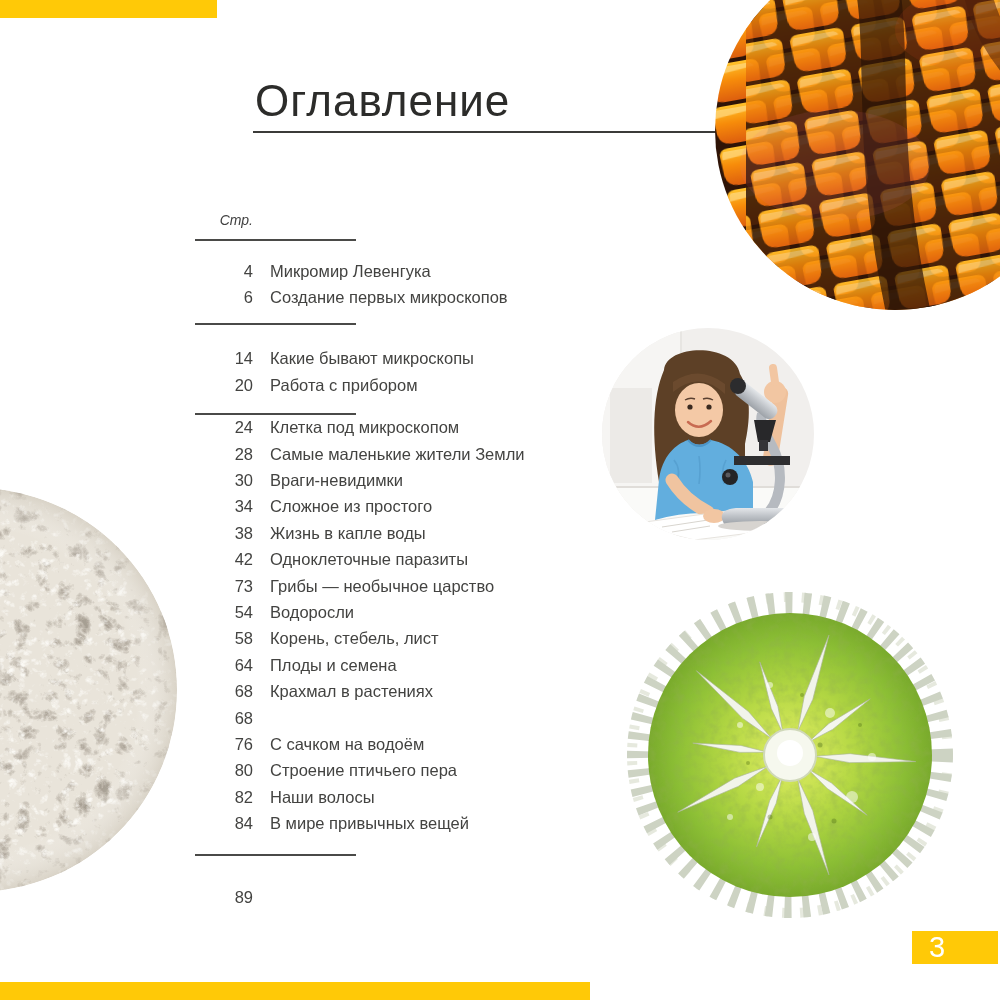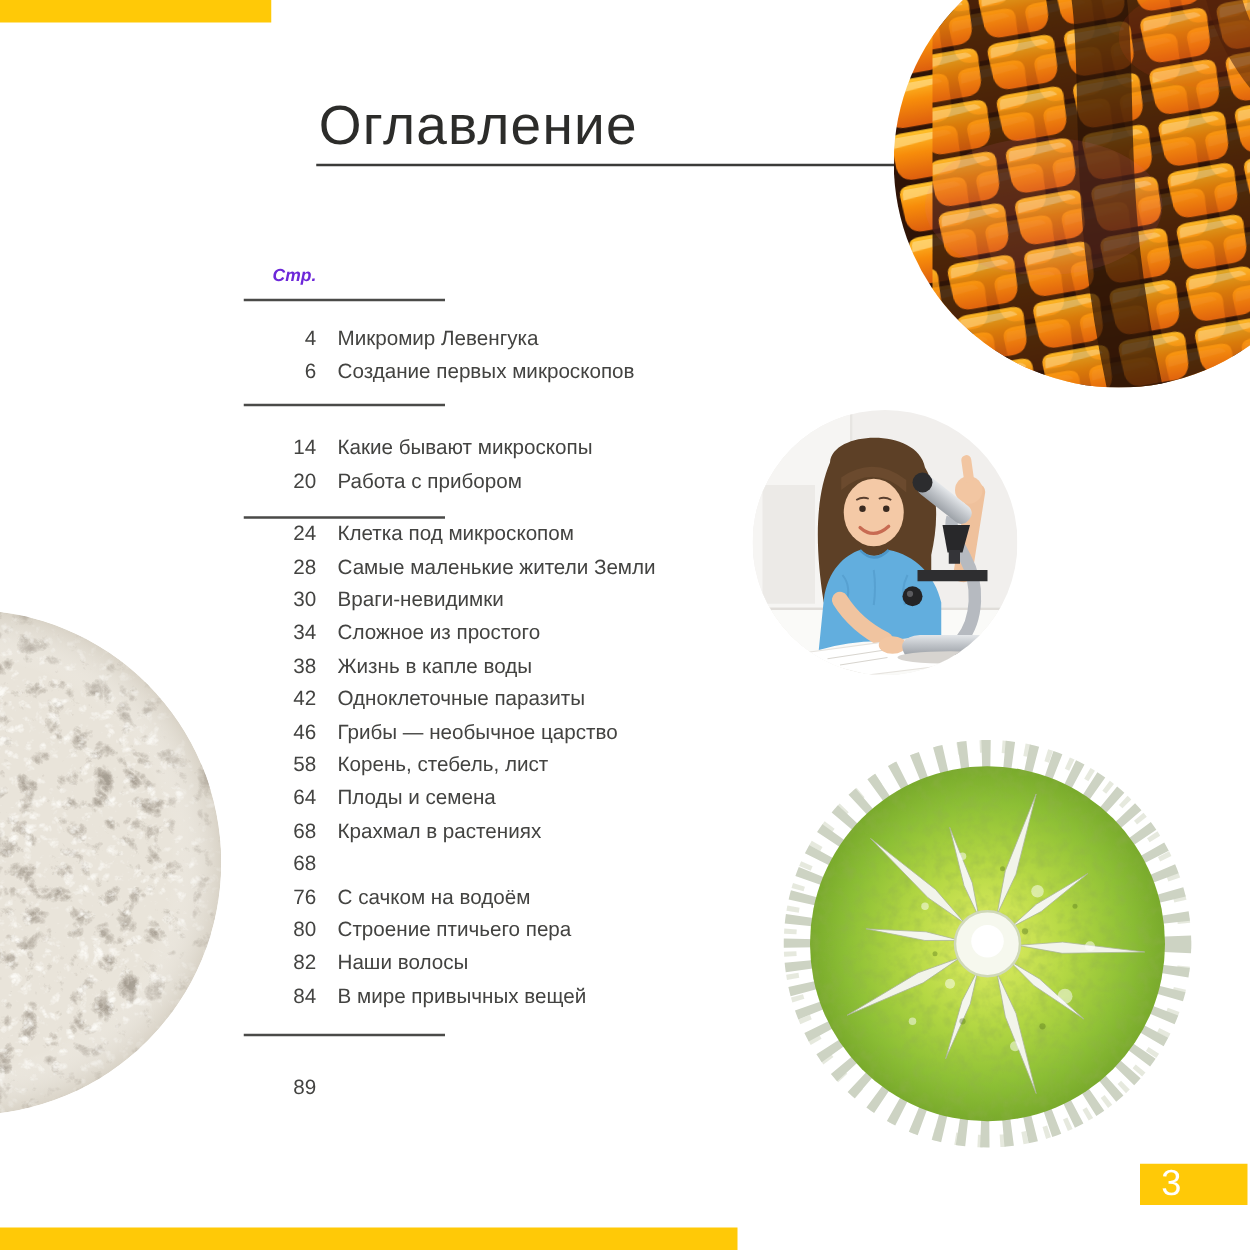--- a/index.html
+++ b/index.html
@@ -16,21 +16,21 @@
   .pagebox span{position:absolute;left:17px;top:0;line-height:33px;font-size:29px;color:#ffffff;}
 
   
   .title{position:absolute;left:255px;top:76px;margin:0;font-size:44px;font-weight:300;
          letter-spacing:1px;color:#2c2c2a;}
   .title-rule{position:absolute;left:253px;top:131px;width:463px;height:2px;background:#3b3b39;}
 
   
   .toc{position:absolute;left:195px;top:210px;width:430px;}
   .col-header{width:58px;height:20px;line-height:20px;text-align:right;
-              font-style:italic;font-size:14px;color:#6d28d9;font-weight:bold;}
+              font-style:italic;font-size:14px;color:#404040;}
   .divider{width:161px;height:2px;background:#4a4a48;}
   .dv1{margin-top:9px}.dv2{margin-top:12px}.dv3{margin-top:14px}.dv4{margin-top:17px}
   .grp1{margin-top:17px}.grp2{margin-top:21px}.grp3{}.grp4{margin-top:28px}
   .row{display:flex;height:26.4px;align-items:center;font-size:16.5px;color:#434341;}
   .num{width:58px;text-align:right;margin-right:17px;flex:none;}
   .ttl{white-space:nowrap;}
 
   
   .circle{position:absolute;border-radius:50%;overflow:hidden;}
   .img-butterfly{left:715px;top:-50px;width:360px;height:360px;}
@@ -94,22 +94,26 @@
           </div>
           <div class="row">
             <span class="num">38</span>
             <span class="ttl">Жизнь в капле воды</span>
           </div>
           <div class="row">
             <span class="num">42</span>
             <span class="ttl">Одноклеточные паразиты</span>
           </div>
           <div class="row">
-            <span class="num">46</span>
+            <span class="num">73</span>
             <span class="ttl">Грибы — необычное царство</span>
+          </div>
+          <div class="row">
+            <span class="num">54</span>
+            <span class="ttl">Водоросли</span>
           </div>
           <div class="row">
             <span class="num">58</span>
             <span class="ttl">Корень, стебель, лист</span>
           </div>
           <div class="row">
             <span class="num">64</span>
             <span class="ttl">Плоды и семена</span>
           </div>
           <div class="row">

